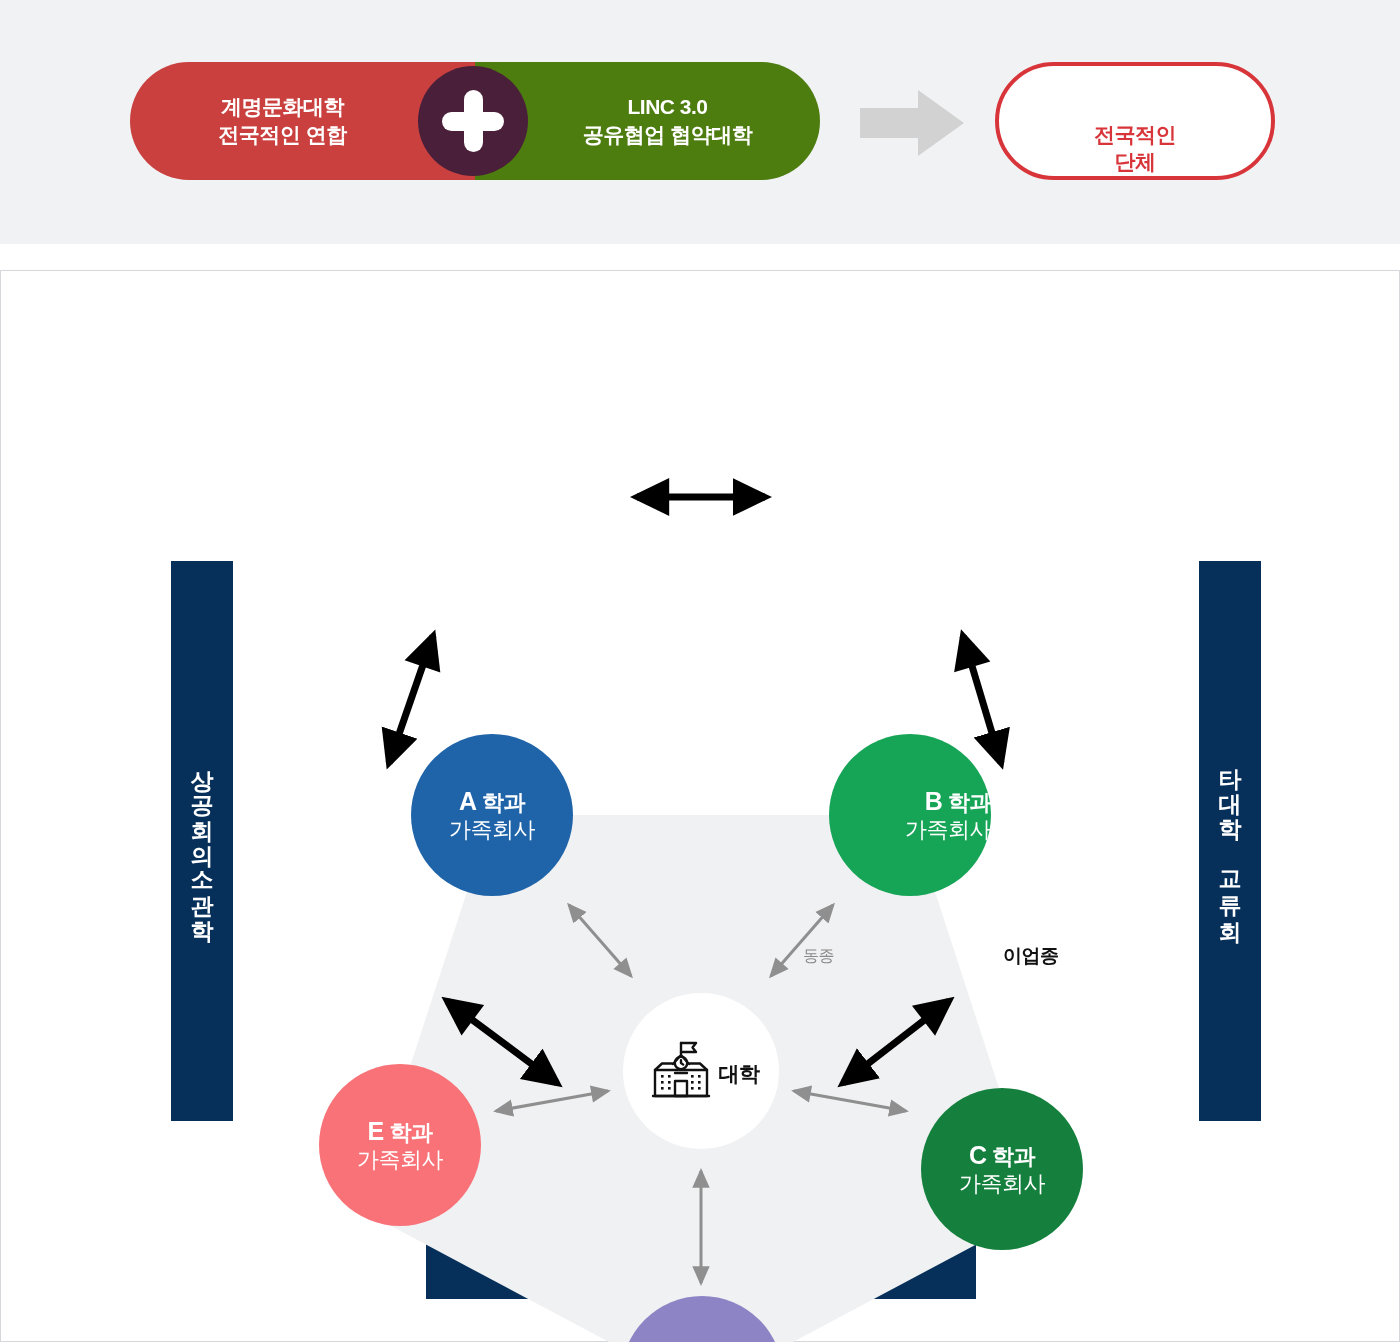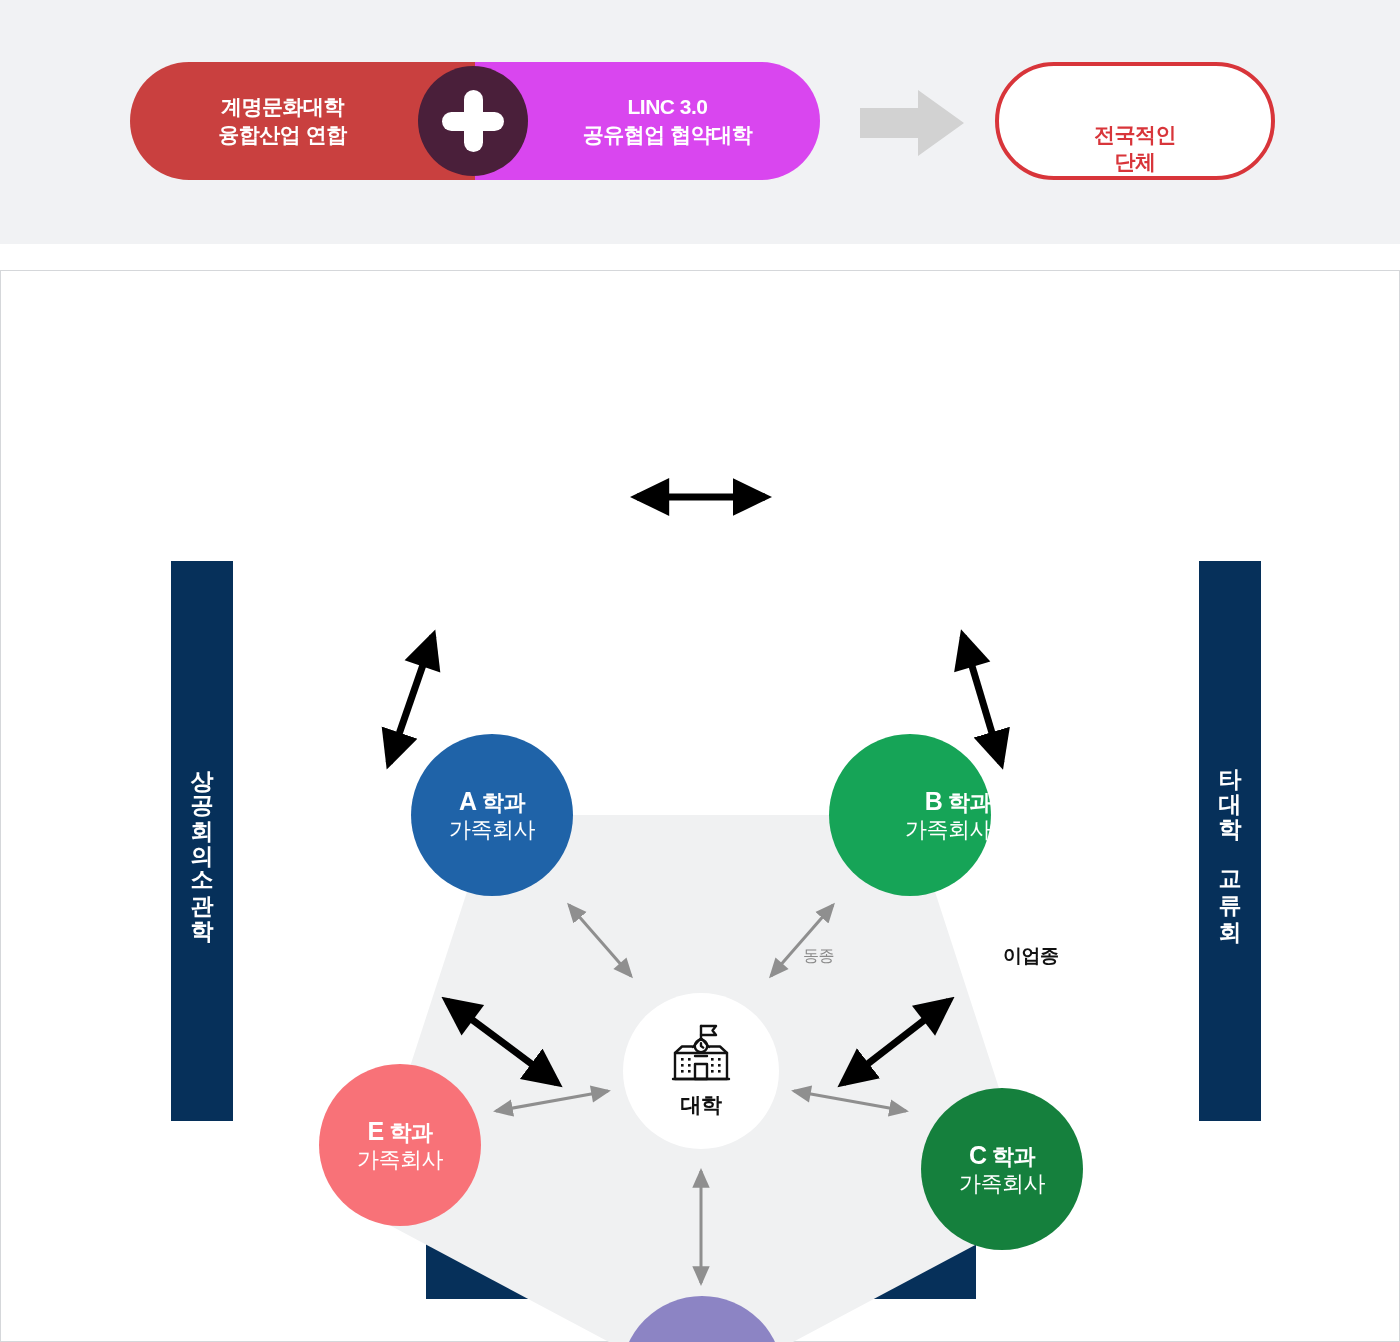--- a/index.html
+++ b/index.html
@@ -33,21 +33,21 @@
     align-items: center;
     justify-content: center;
     color: #ffffff;
     font-weight: bold;
     font-size: 21px;
     line-height: 1.32;
     text-align: center;
     letter-spacing: -0.5px;
   }
   .pill-left  { background: #c9403f; padding-right: 40px; }
-  .pill-right { background: #d946ef; padding-left: 40px; }
+  .pill-right { background: #4d7c0f; padding-left: 40px; }
 
   .plus-badge {
     position: absolute;
     left: 418px; top: 66px;
     width: 110px; height: 110px;
     border-radius: 50%;
     background: #4a1f3a;
     display: flex;
     align-items: center;
     justify-content: center;
@@ -163,21 +163,21 @@
   .node-d { left: 620px; top: 1025px; width: 162px; height: 162px; background: #8c84c4; }
   .node-e { left: 318px; top: 793px; width: 162px; height: 162px; background: #f87278; }
 
   .center-hub {
     position: absolute;
     left: 622px; top: 722px;
     width: 156px; height: 156px;
     border-radius: 50%;
     background: #ffffff;
     display: flex;
-    flex-direction: column;
+    flex-direction: row;
     align-items: center;
     justify-content: center;
     z-index: 6;
   }
   .center-hub .hub-label {
     font-size: 21px;
     font-weight: bold;
     color: #111111;
     margin-top: 6px;
     letter-spacing: -0.5px;
@@ -194,21 +194,21 @@
 </style>
 </head>
 <body>
 
 <div class="top-strip">
 
   <div class="combo-pill">
     <div class="pill-half pill-left">
       <span>
         <span>계명문화대학</span><br>
-        <span>융합산업 연합</span>
+        <span>전국적인 연합</span>
       </span>
     </div>
     <div class="pill-half pill-right">
       <span>
         <span>LINC 3.0</span><br>
         <span>공유협업 협약대학</span>
       </span>
     </div>
   </div>
 

